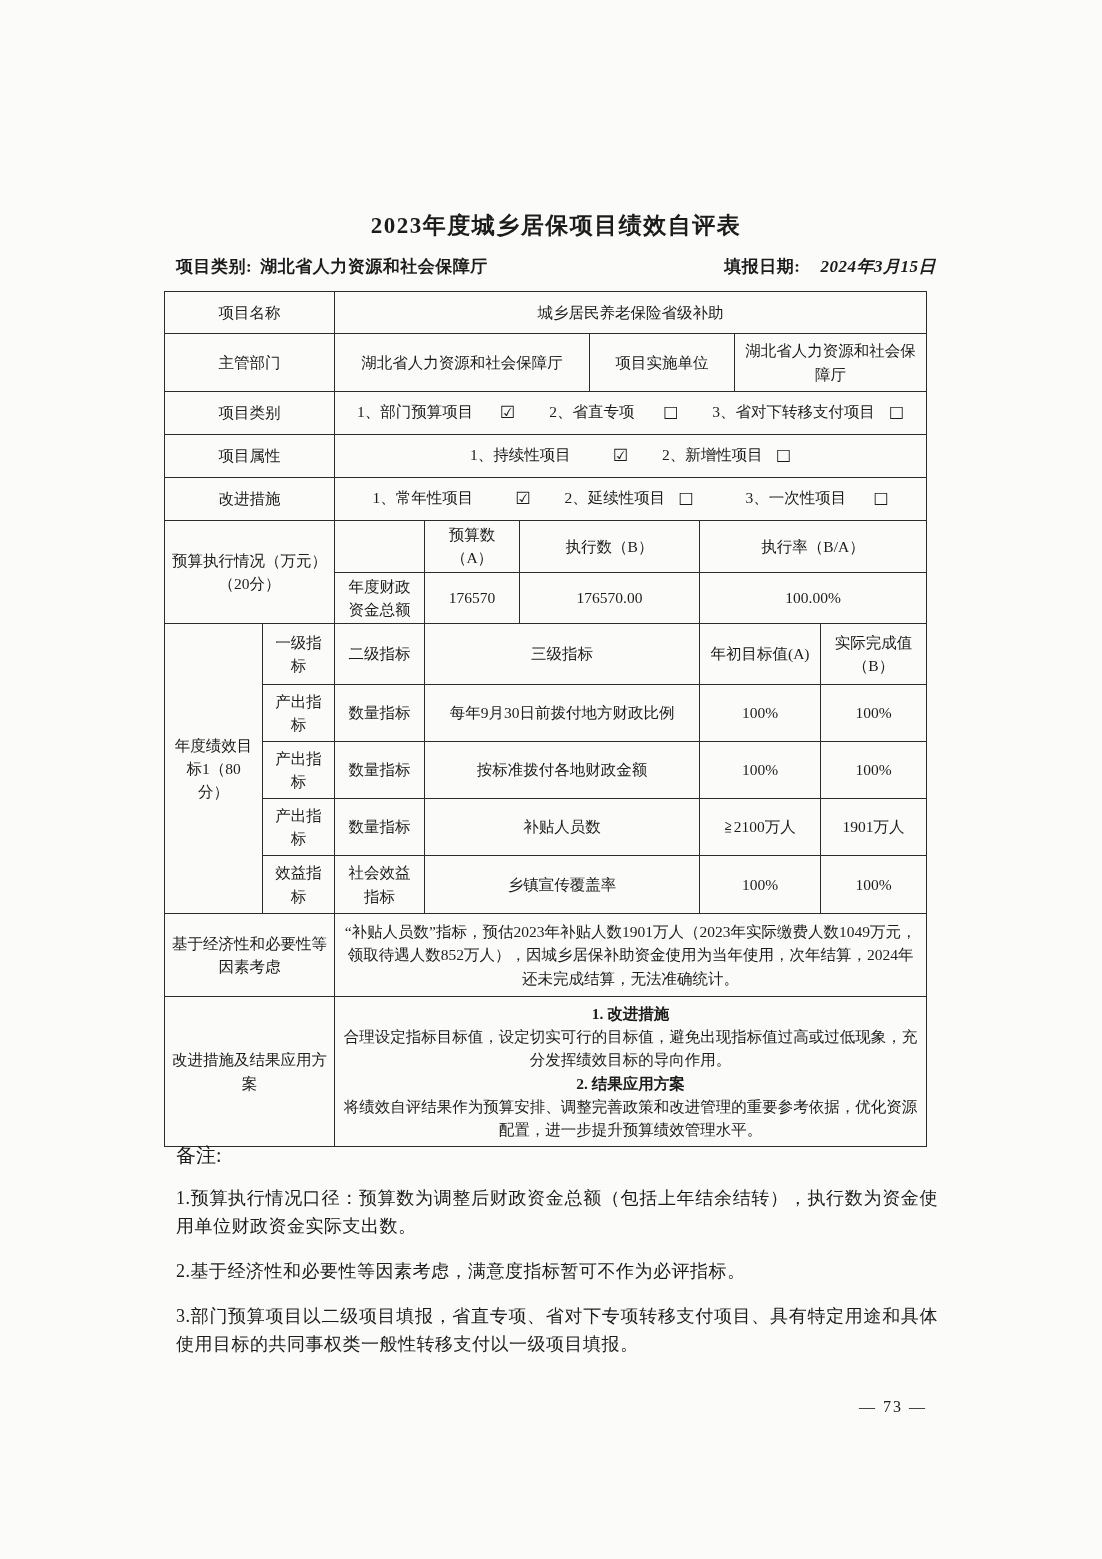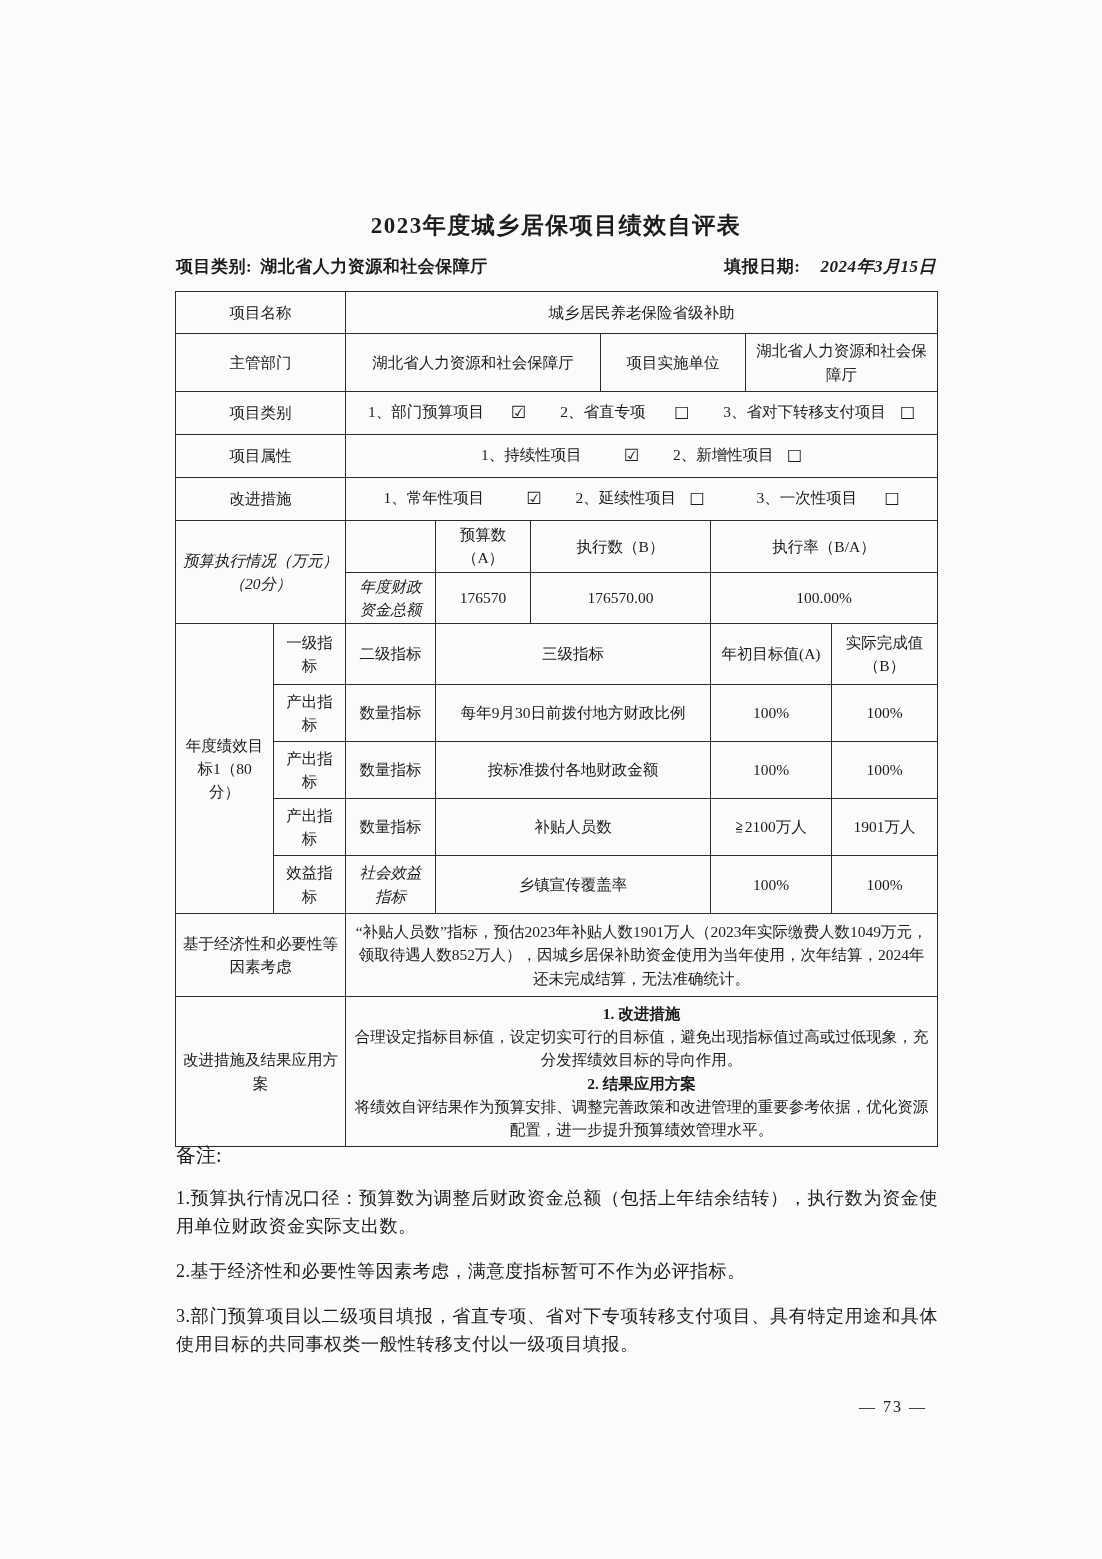--- a/index.html
+++ b/index.html
@@ -18,31 +18,31 @@
     text-align:center;font-size:23px;font-weight:700;letter-spacing:1.5px;
   }
   .info-line{
     position:absolute;left:176px;top:255px;width:760px;
     display:flex;justify-content:space-between;
     font-size:17px;font-weight:700;letter-spacing:0.5px;
   }
   .info-left .val{margin-left:8px;}
   .info-right .val{margin-left:20px;font-style:italic;}
   table.selfeval{
-    position:absolute;left:175px;top:291px;
+    position:absolute;left:164px;top:291px;
     border-collapse:collapse;table-layout:fixed;width:762px;
   }
   table.selfeval td{
     border:1px solid #2c2c2c;
     font-size:15.5px;line-height:1.5;
     text-align:center;vertical-align:middle;
     padding:2px 6px;
     word-break:break-all;
   }
-  td.prewrap{white-space:pre-line;font-style:italic;}
+  td.prewrap{white-space:pre-line;}
   td.opts{text-align:left;padding-left:11px;white-space:nowrap;}
   .opt{display:inline-flex;align-items:flex-start;margin-right:30px;}
   .opt:last-child{margin-right:0;}
   .opt-text{display:inline-block;text-align:left;}
   .wa{width:143px;} .wb{width:114px;} .wc{width:128px;}
   .mark{font-family:"DejaVu Sans","Liberation Sans",sans-serif;font-size:16px;}
   .mark.on{font-weight:700;font-size:17px;}
   td.dev-text{
     text-align:justify;padding:8px 13px;line-height:1.8;
   }

